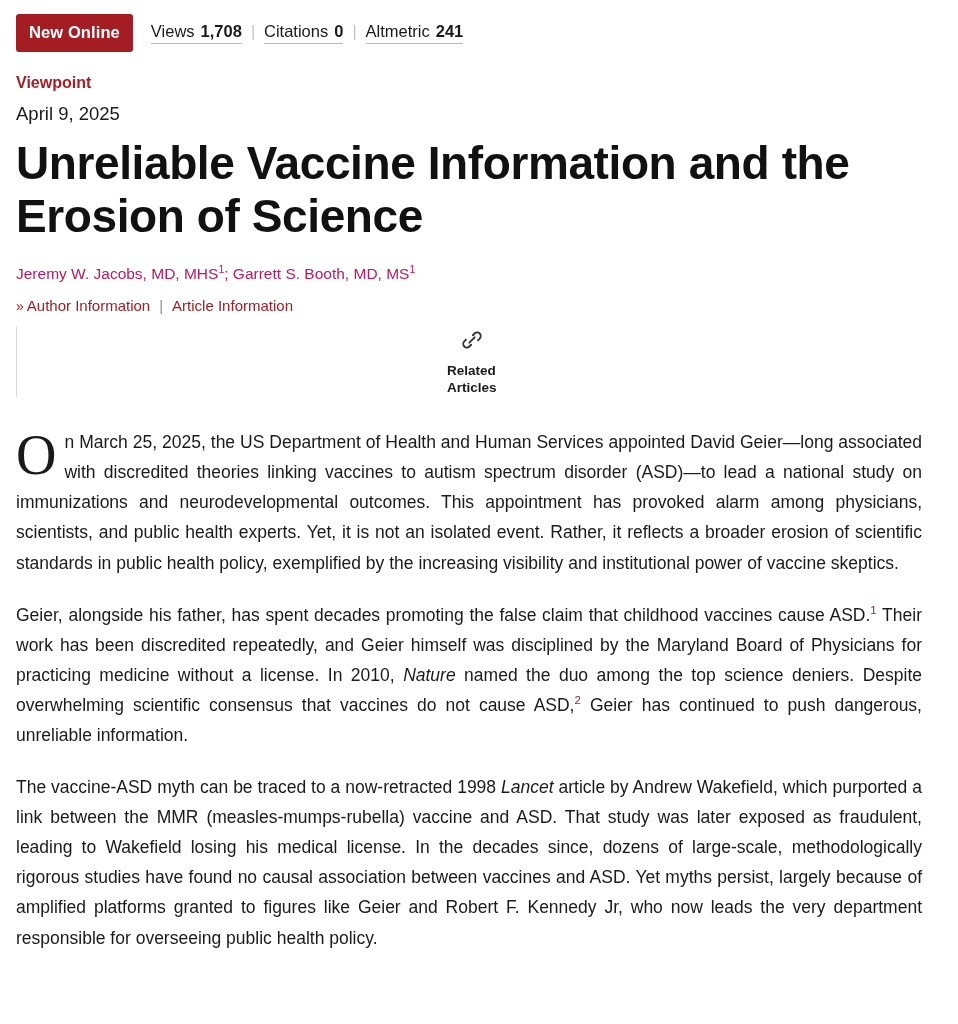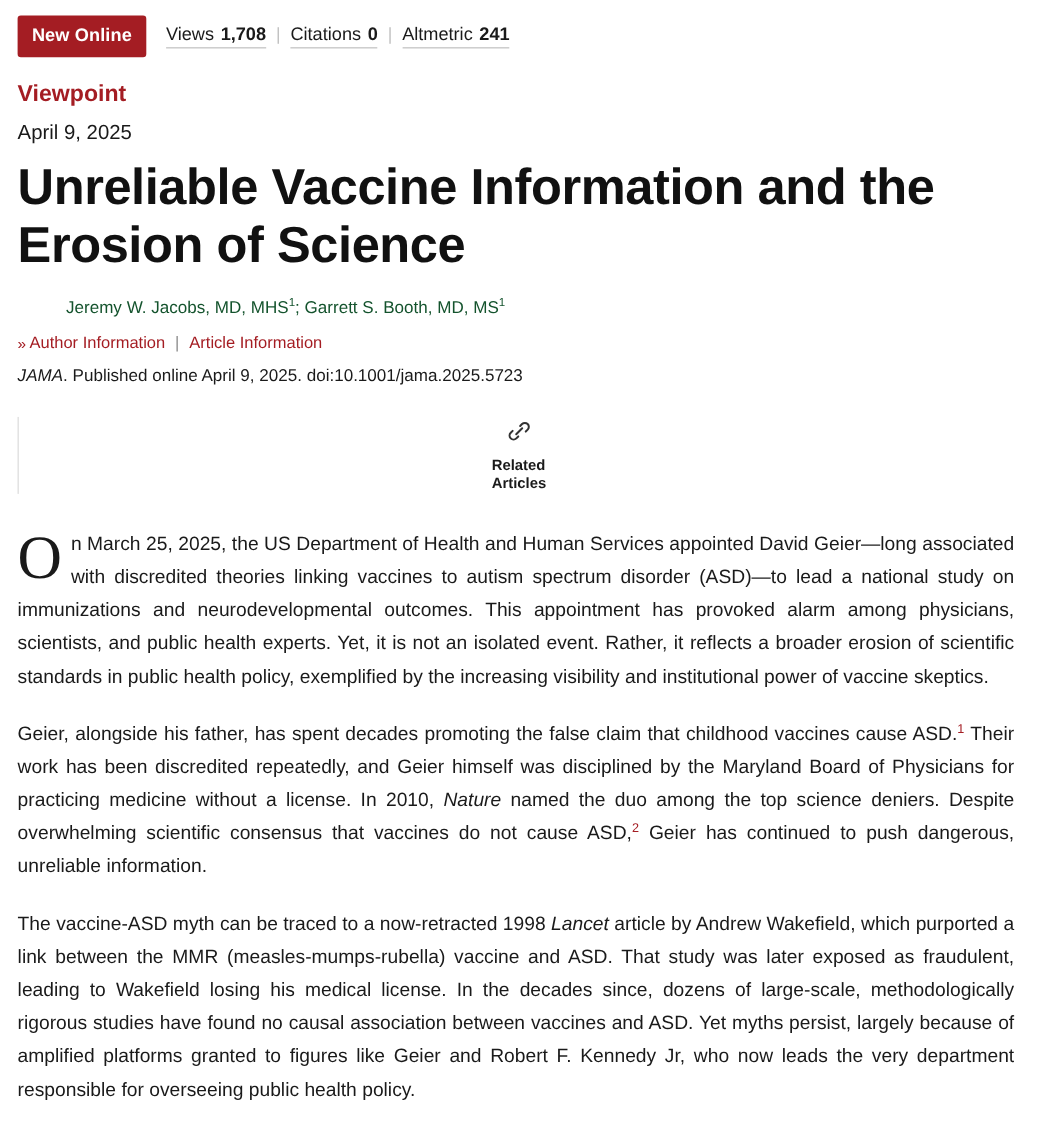--- a/index.html
+++ b/index.html
@@ -57,42 +57,41 @@
   .metric-sep {
     color: #c2c2c2;
     padding: 0 9px;
     font-size: 16px;
   }
 
   
   .article-type {
     color: #a41d23;
     font-weight: bold;
-    font-size: 21px;
+    font-size: 16px;
     margin-bottom: 11px;
   }
   .pub-date {
     font-size: 18.5px;
     color: #1a1a1a;
     margin-bottom: 12px;
   }
   h1.article-title {
     font-size: 46px;
     line-height: 1.16;
     font-weight: bold;
     letter-spacing: -0.4px;
     margin: 0 0 20px 0;
     color: #111111;
     max-width: 890px;
   }
   .authors {
     font-size: 15.5px;
-    color: #14532d;
+    color: #be185d;
     margin-bottom: 14px;
-    margin-left: 44px;
   }
   .authors sup { font-size: 10.5px; vertical-align: super; }
 
   .links-row {
     display: flex;
     align-items: center;
     font-size: 15px;
     margin-bottom: 13px;
   }
   .chev {
@@ -214,23 +213,20 @@
     <span>Jeremy W. Jacobs, MD, MHS</span><sup>1</sup><span>; Garrett S. Booth, MD, MS</span><sup>1</sup>
   </div>
 
   <div class="links-row">
     <span class="chev">»</span>
     <a href="#">Author Information</a>
     <span class="link-sep">|</span>
     <a href="#">Article Information</a>
   </div>
 
-  <div class="citation-line">
-    <em>JAMA</em><span>. Published online April 9, 2025. doi:10.1001/jama.2025.5723</span>
-  </div>
 
   <div class="related-wrap">
     <div class="related-rule"></div>
     <div class="related-inner">
       <span class="link-icon">
         <svg viewBox="0 0 24 24" width="26" height="26" fill="none" stroke="currentColor" stroke-width="1.7" stroke-linecap="round">
           <path d="M9.5 14.5 L14.5 9.5"></path>
           <path d="M12.8 7.6 l1.6 -1.6 a3.3 3.3 0 0 1 4.7 4.7 l-1.6 1.6"></path>
           <path d="M11.2 16.4 l-1.6 1.6 a3.3 3.3 0 0 1 -4.7 -4.7 l1.6 -1.6"></path>
         </svg>

